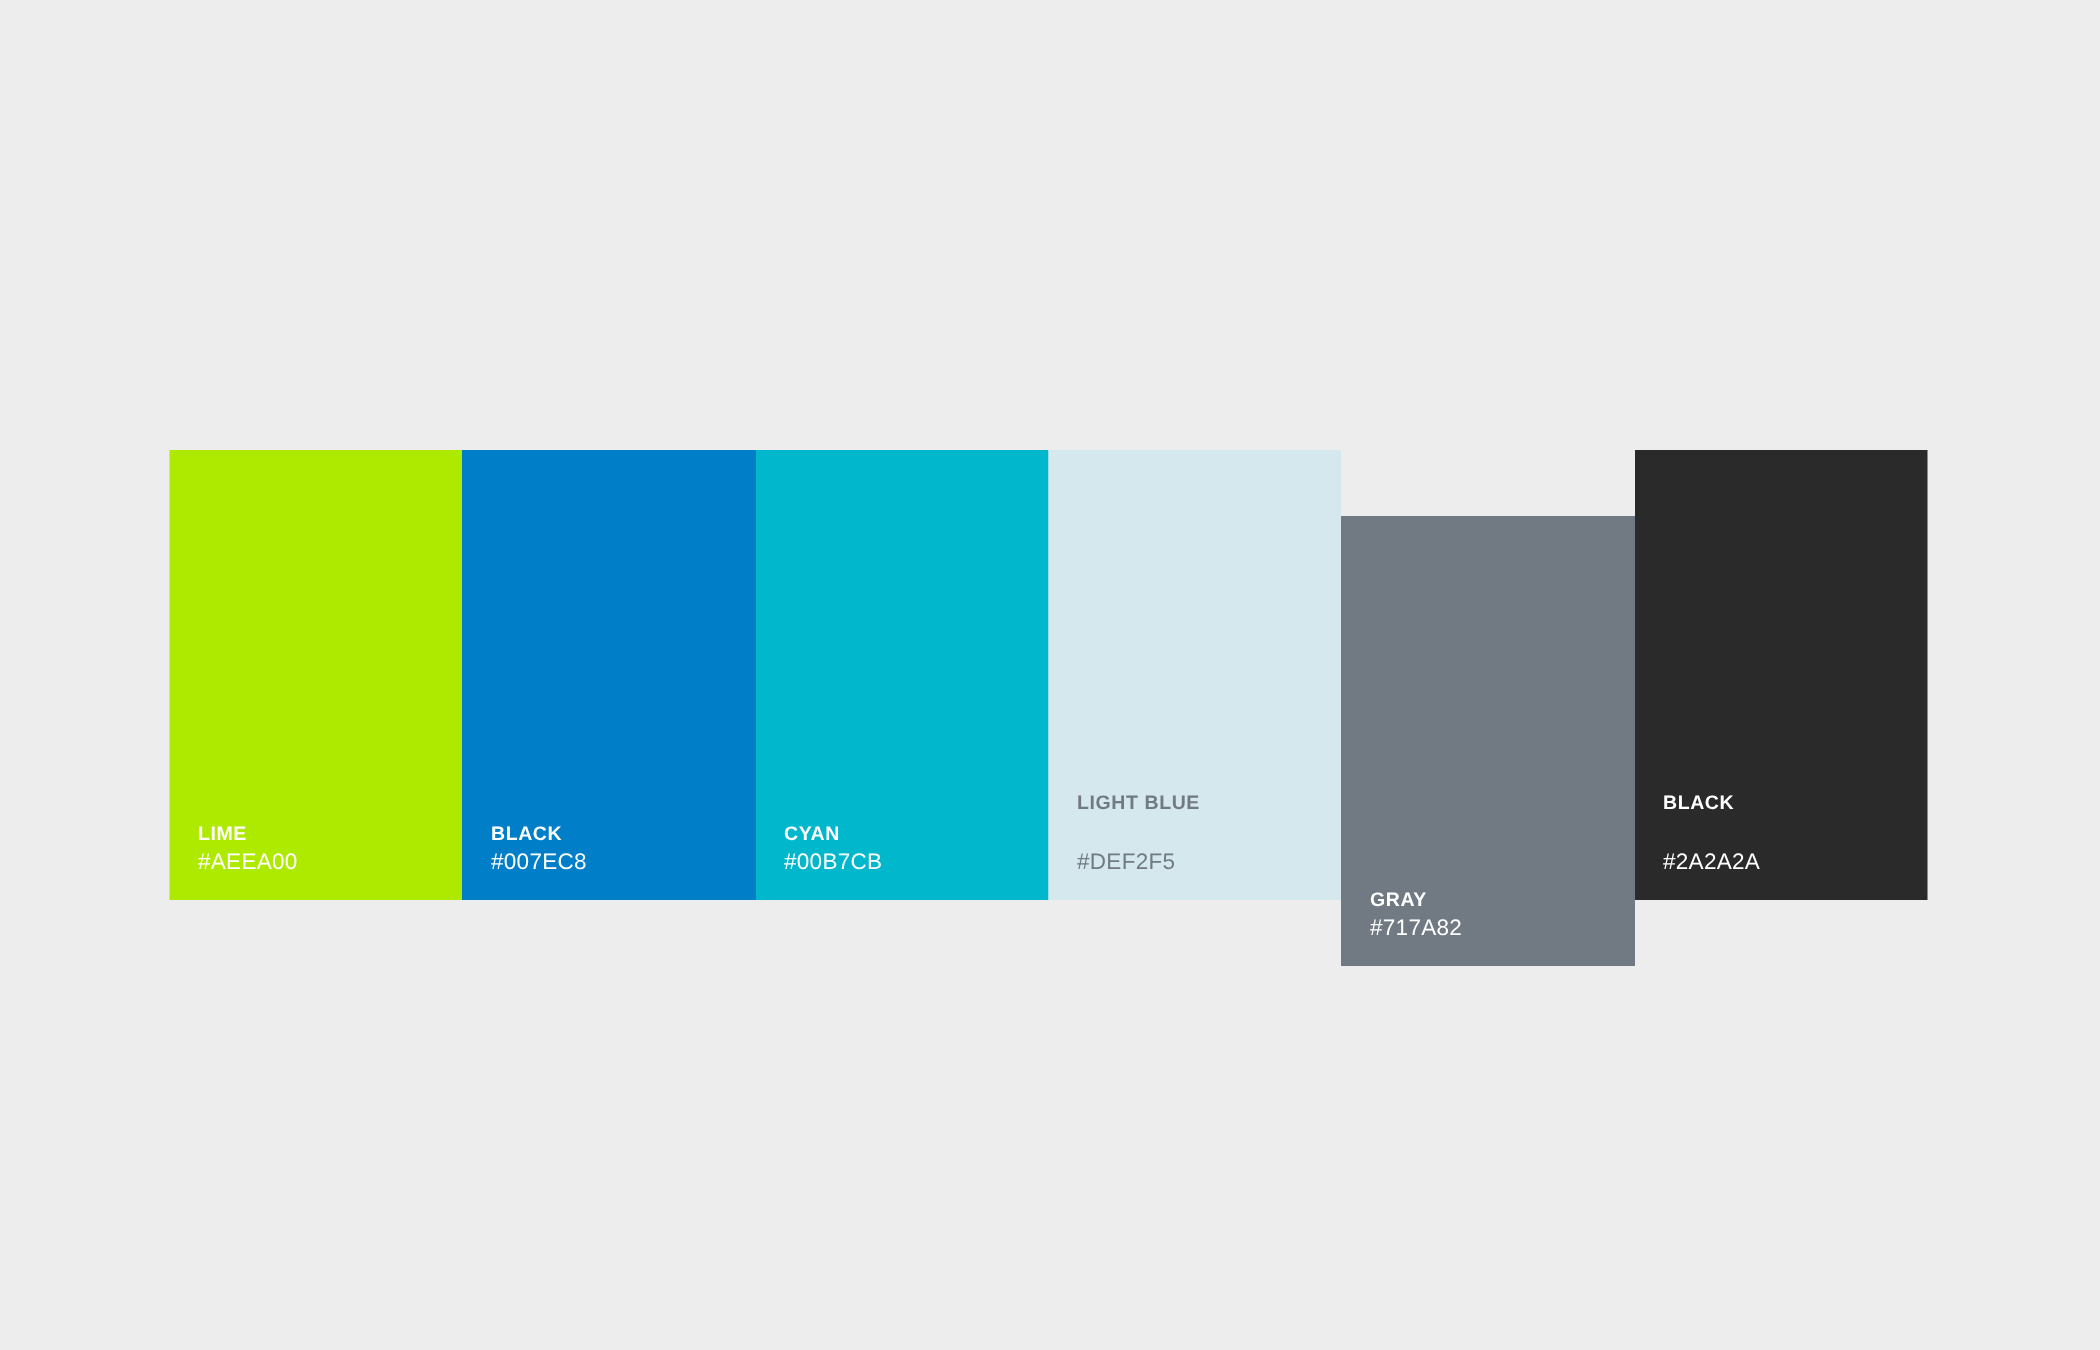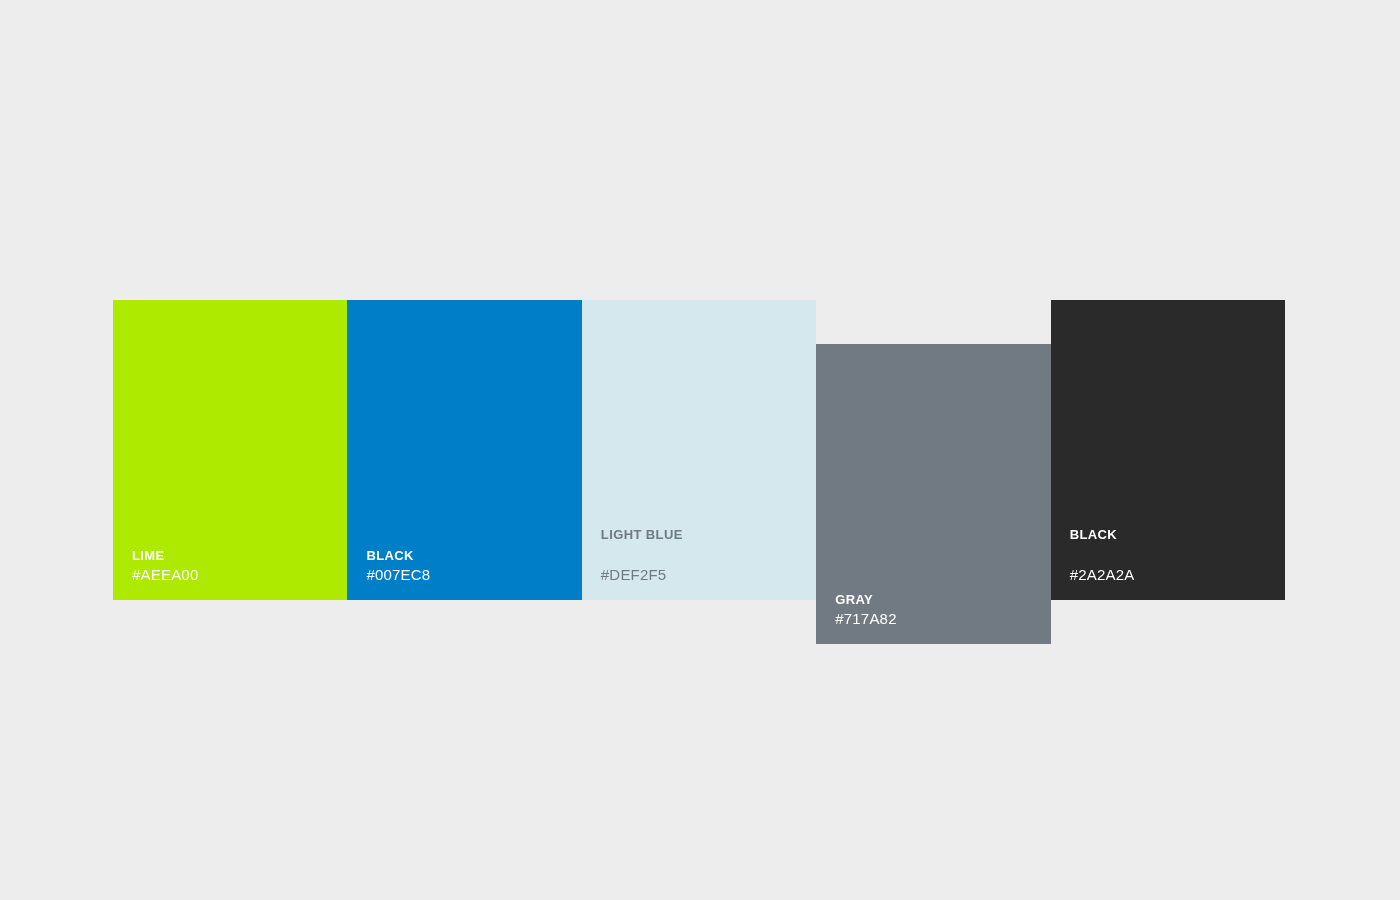--- a/index.html
+++ b/index.html
@@ -60,20 +60,24 @@
   <div class="swatch" style="background-color: rgb(174, 234, 0); color: rgb(255, 255, 255);">
     <div class="swatch-name">LIME</div>
     <div class="swatch-hex">#AEEA00</div>
   </div>
 
   <div class="swatch" style="background-color: rgb(0, 126, 200); color: rgb(255, 255, 255);">
     <div class="swatch-name">BLACK</div>
     <div class="swatch-hex">#007EC8</div>
   </div>
 
+  <div class="swatch" style="background-color: rgb(0, 183, 203); color: rgb(255, 255, 255);">
+    <div class="swatch-name">CYAN</div>
+    <div class="swatch-hex">#00B7CB</div>
+  </div>
 
   <div class="swatch" style="background-color: rgb(212, 232, 237); color: rgb(113, 122, 130); gap: 21px;">
     <div class="swatch-name">LIGHT BLUE</div>
     <div class="swatch-hex">#DEF2F5</div>
   </div>
 
   <div class="swatch" style="background-color: rgb(113, 122, 130); color: rgb(255, 255, 255); margin-top: 44px;">
     <div class="swatch-name">GRAY</div>
     <div class="swatch-hex">#717A82</div>
   </div>

